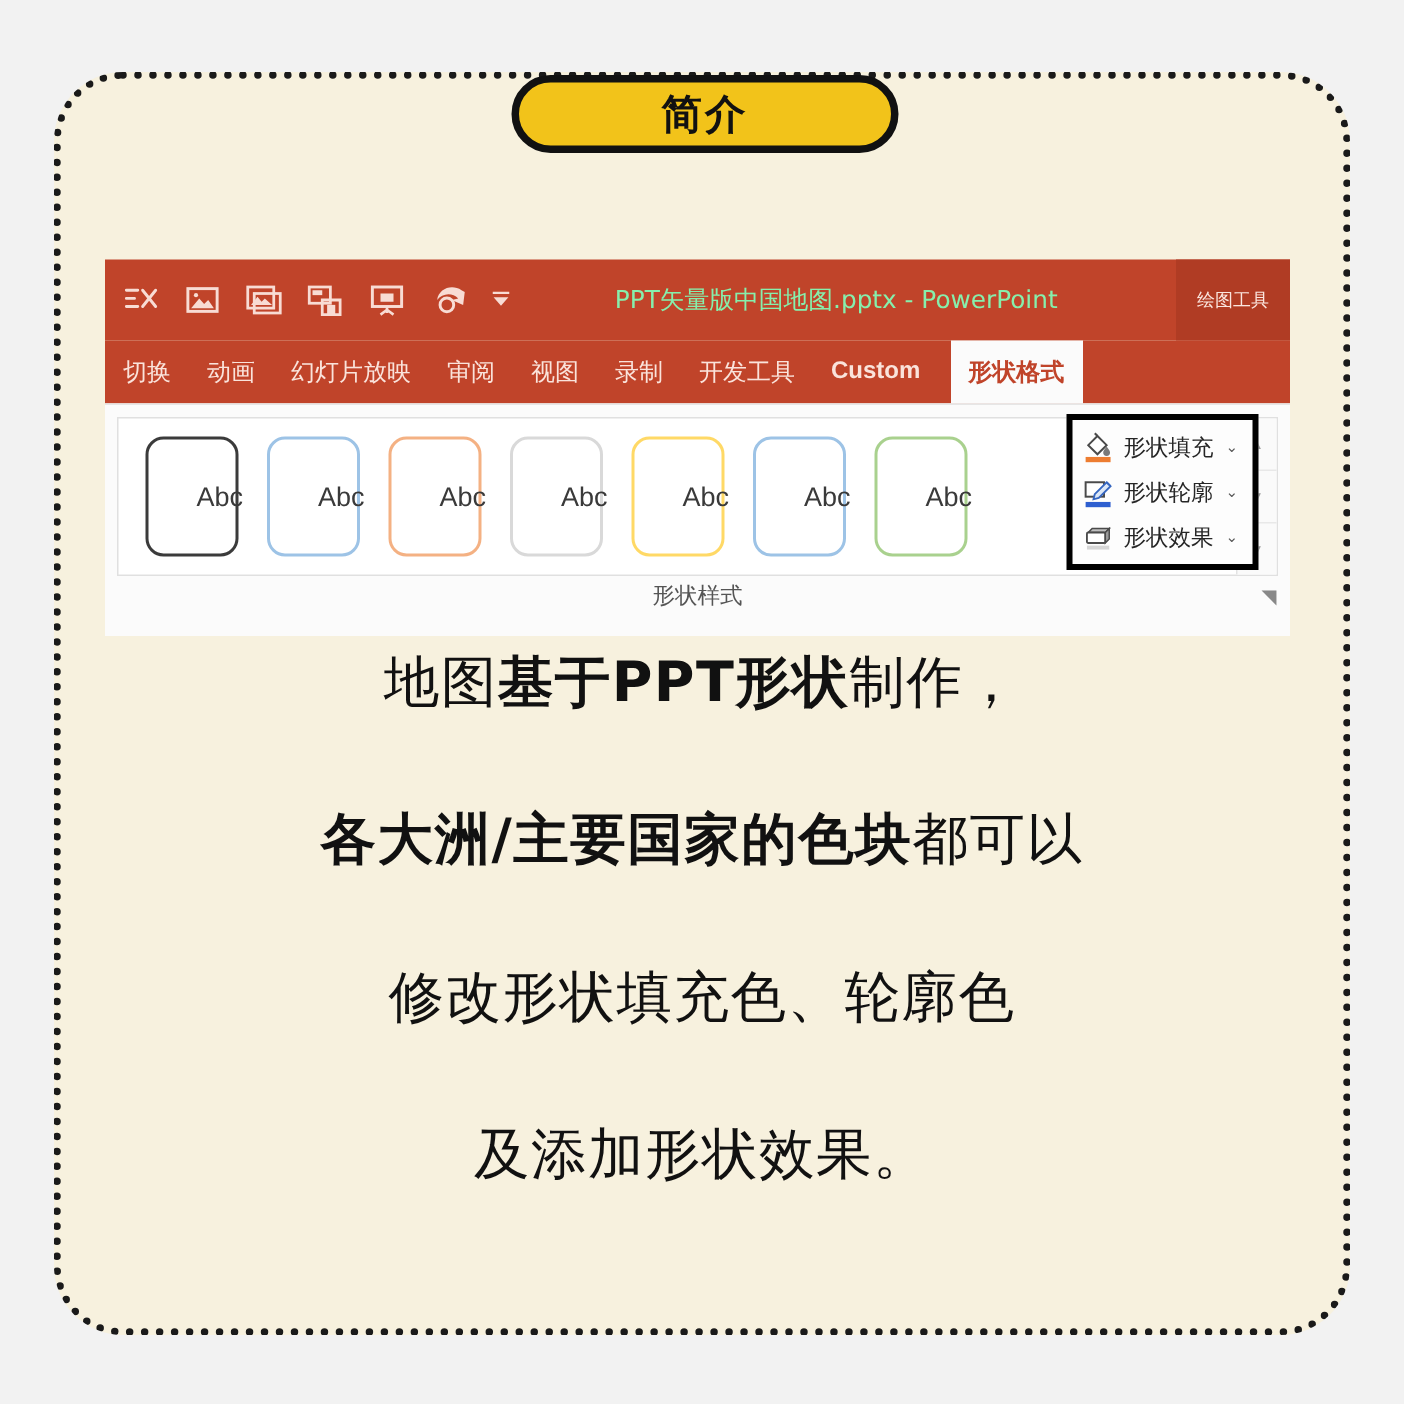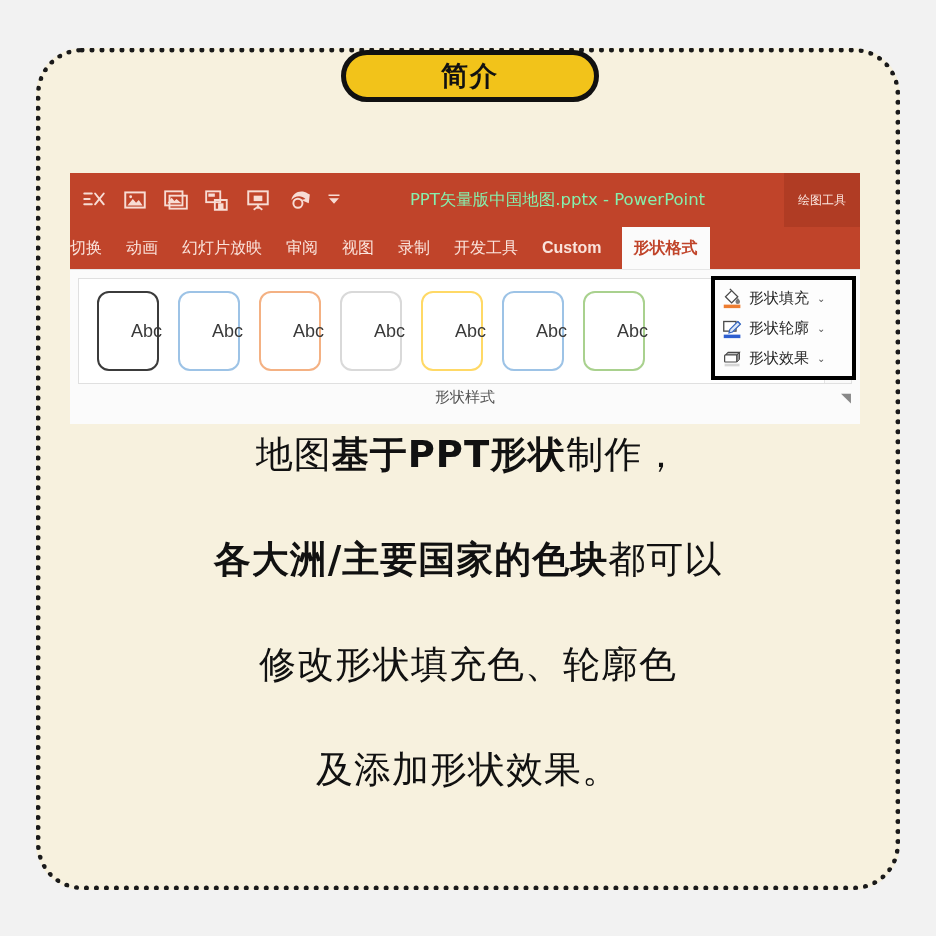--- a/index.html
+++ b/index.html
@@ -62,21 +62,21 @@
 
   .tabbar{
     position:relative;height:42px;background:#c0442a;
     display:flex;align-items:stretch;
   }
   .tab{
     display:flex;align-items:center;padding:0 12px;
     color:#fae3db;font-size:16px;white-space:nowrap;
     font-family:"DejaVu Sans","Liberation Sans",sans-serif;
   }
-  .tab:first-child{padding-left:0;}
+  .tab:first-child{padding-left:12px;}
   .tab.latin{font-family:"Liberation Sans",sans-serif;font-weight:bold;font-size:16px;}
   .tab.active{
     background:#fbfbfb;color:#c0442a;font-weight:bold;
     margin-left:8px;
   }
 
   
   .ribbon{
     position:relative;height:154px;background:#fbfbfb;
     border-top:1px solid #e6e6e6;
@@ -113,21 +113,21 @@
     font-size:15px;color:#555;
     font-family:"DejaVu Sans","Liberation Sans",sans-serif;
   }
   .launcher{
     position:absolute;right:6px;top:120px;width:16px;height:16px;
     color:#888;font-size:13px;line-height:16px;text-align:center;
   }
 
   
   .callout{
-    position:absolute;left:641px;top:103px;width:145px;height:104px;
+    position:absolute;left:641px;top:103px;width:128px;height:104px;
     background:#fdfdfd;border:4px solid #000;box-sizing:border-box;
     z-index:9;display:flex;flex-direction:column;justify-content:space-around;
     padding:3px 0;
   }
   .co-row{display:flex;align-items:center;gap:6px;padding-left:7px;}
   .co-ic{width:21px;height:21px;position:relative;flex:0 0 auto;}
   .co-tx{
     font-size:15px;color:#262626;white-space:nowrap;
     font-family:"DejaVu Sans","Liberation Sans",sans-serif;
   }

